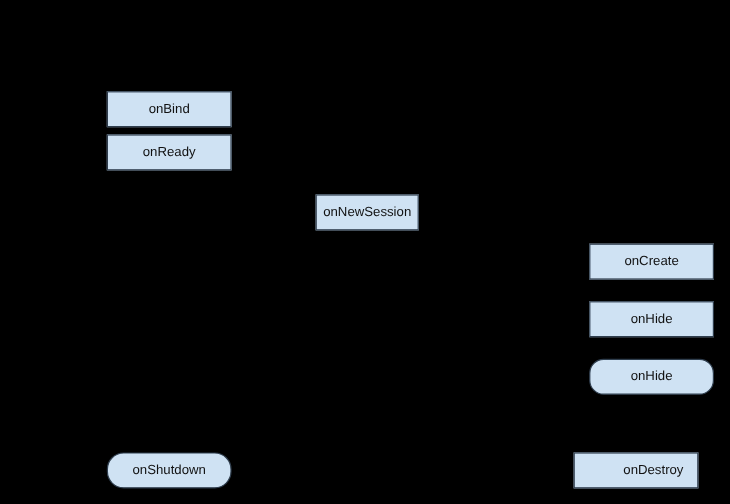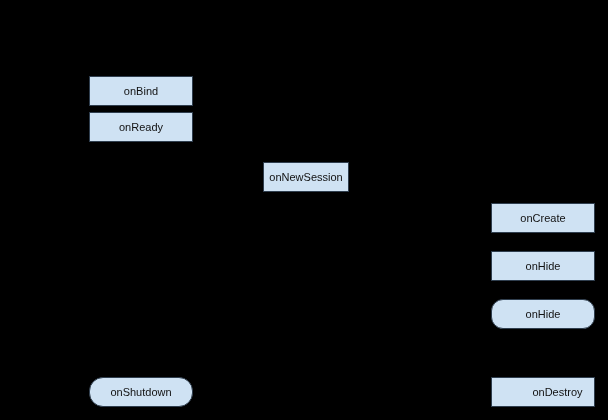--- a/index.html
+++ b/index.html
@@ -29,21 +29,21 @@
     color: #111111;
     white-space: nowrap;
   }
   #n-onbind       { left: 89px;  top: 76px;  }
   #n-onready      { left: 89px;  top: 112px; }
   #n-onnewsession { left: 263px; top: 162px; width: 86px; }
   #n-oncreate     { left: 491px; top: 203px; }
   #n-onshow       { left: 491px; top: 251px; }
   #n-onhide       { left: 491px; top: 299px; border-radius: 12px; }
   #n-onshutdown   { left: 89px;  top: 377px; border-radius: 14px; }
-  #n-ondestroy    { left: 491px; top: 377px; padding-left: 29px; }
+  #n-ondestroy    { left: 478px; top: 377px; padding-left: 29px; }
 </style>
 </head>
 <body>
 
 <div class="canvas">
   <div class="node" id="n-onbind">onBind</div>
 
   <div class="node" id="n-onready">onReady</div>
 
   <div class="node" id="n-onnewsession">onNewSession</div>

